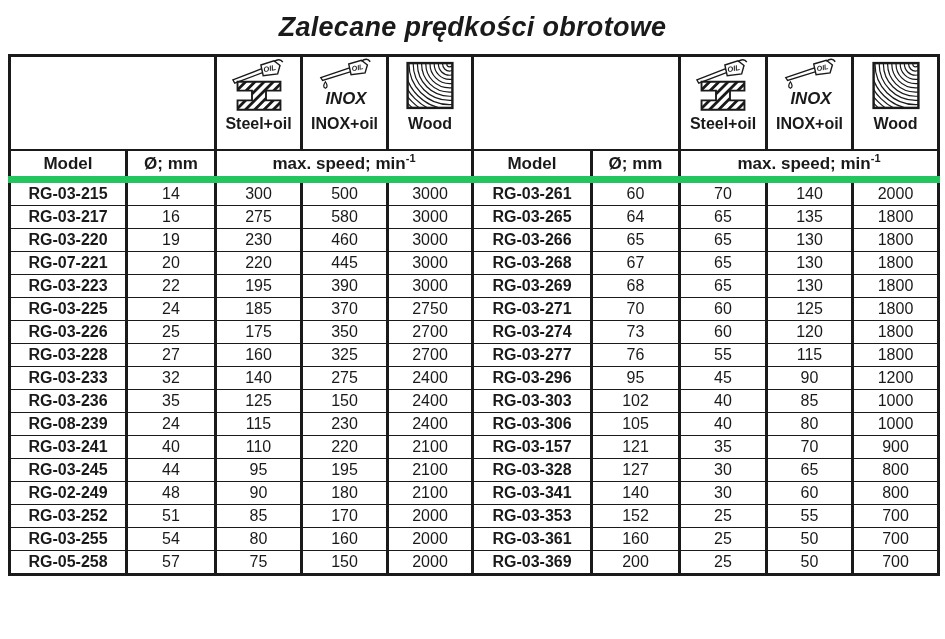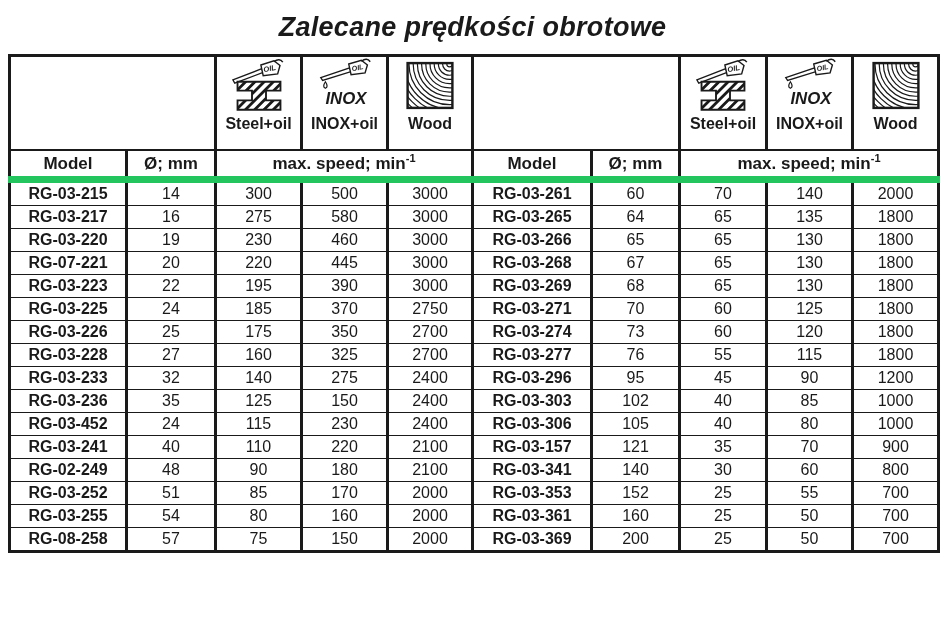--- a/index.html
+++ b/index.html
@@ -312,21 +312,21 @@
         <td>125</td>
         <td>150</td>
         <td>2400</td>
         <td class="model">RG-03-303</td>
         <td>102</td>
         <td>40</td>
         <td>85</td>
         <td>1000</td>
       </tr>
       <tr>
-        <td class="model">RG-03-452</td>
+        <td class="model">RG-08-239</td>
         <td>24</td>
         <td>115</td>
         <td>230</td>
         <td>2400</td>
         <td class="model">RG-03-306</td>
         <td>105</td>
         <td>40</td>
         <td>80</td>
         <td>1000</td>
       </tr>
@@ -336,20 +336,32 @@
         <td>110</td>
         <td>220</td>
         <td>2100</td>
         <td class="model">RG-03-157</td>
         <td>121</td>
         <td>35</td>
         <td>70</td>
         <td>900</td>
       </tr>
       <tr>
+        <td class="model">RG-03-245</td>
+        <td>44</td>
+        <td>95</td>
+        <td>195</td>
+        <td>2100</td>
+        <td class="model">RG-03-328</td>
+        <td>127</td>
+        <td>30</td>
+        <td>65</td>
+        <td>800</td>
+      </tr>
+      <tr>
         <td class="model">RG-02-249</td>
         <td>48</td>
         <td>90</td>
         <td>180</td>
         <td>2100</td>
         <td class="model">RG-03-341</td>
         <td>140</td>
         <td>30</td>
         <td>60</td>
         <td>800</td>
@@ -372,21 +384,21 @@
         <td>80</td>
         <td>160</td>
         <td>2000</td>
         <td class="model">RG-03-361</td>
         <td>160</td>
         <td>25</td>
         <td>50</td>
         <td>700</td>
       </tr>
       <tr>
-        <td class="model">RG-08-258</td>
+        <td class="model">RG-05-258</td>
         <td>57</td>
         <td>75</td>
         <td>150</td>
         <td>2000</td>
         <td class="model">RG-03-369</td>
         <td>200</td>
         <td>25</td>
         <td>50</td>
         <td>700</td>
       </tr>

